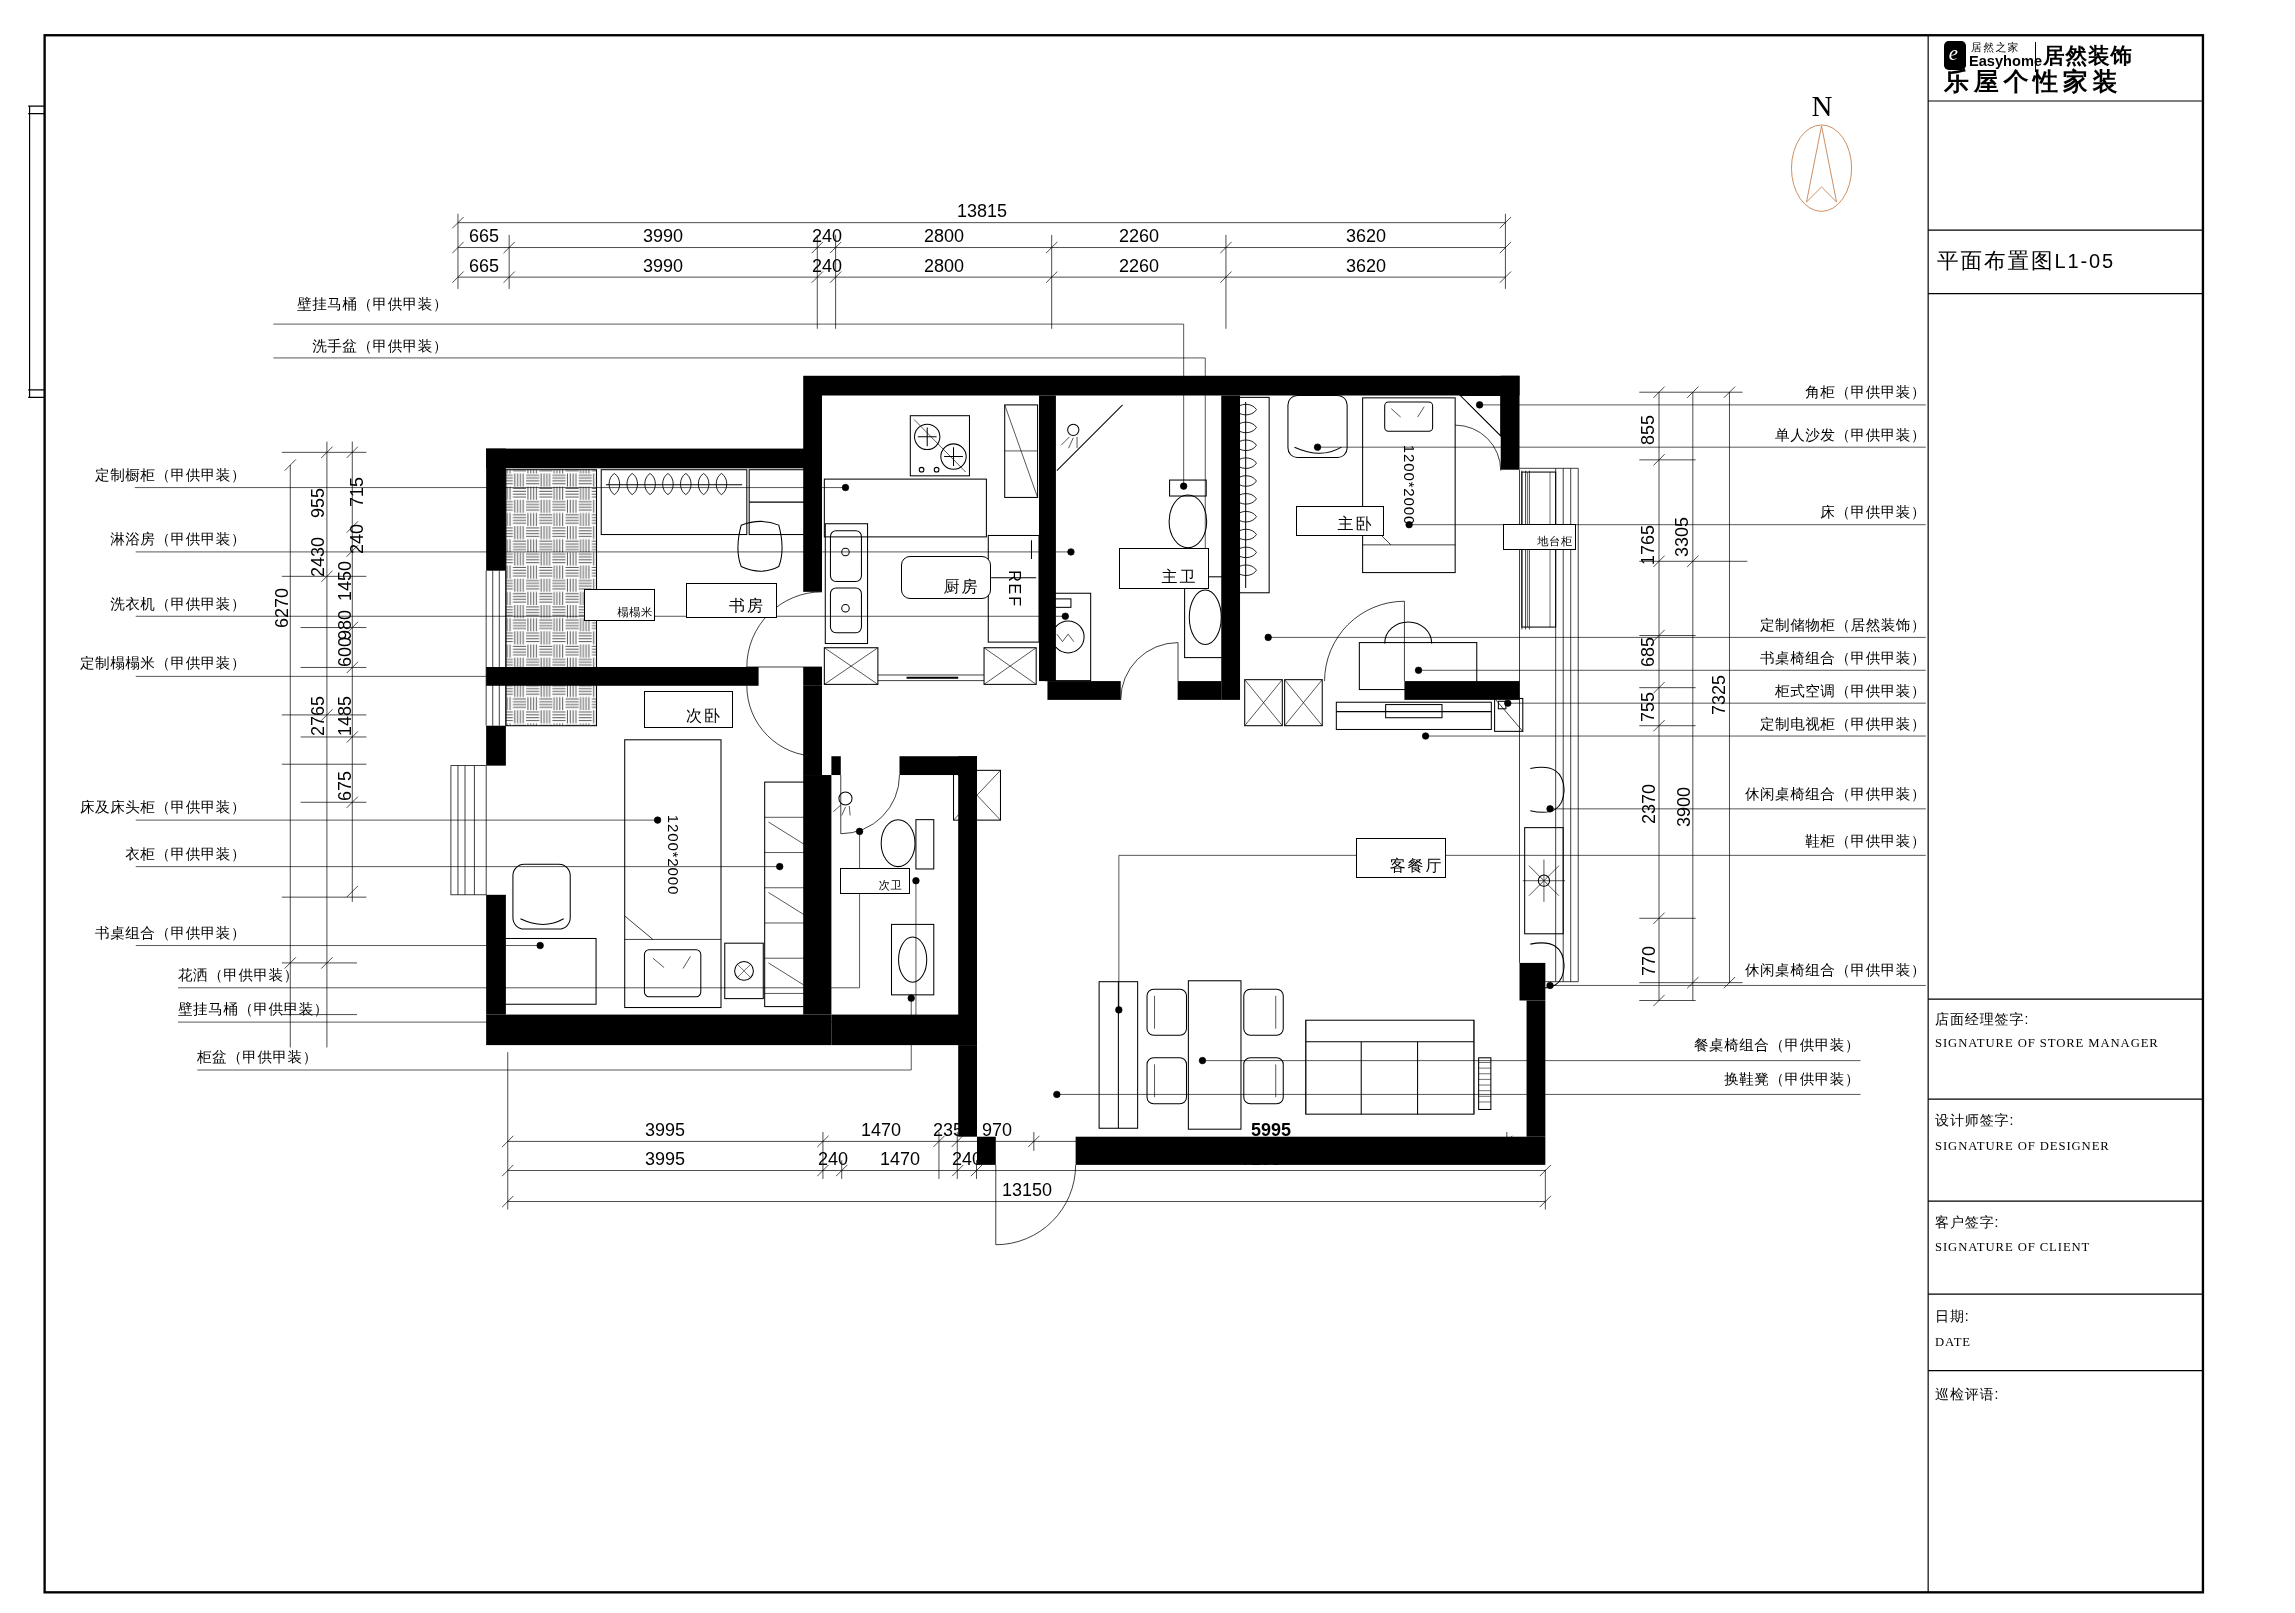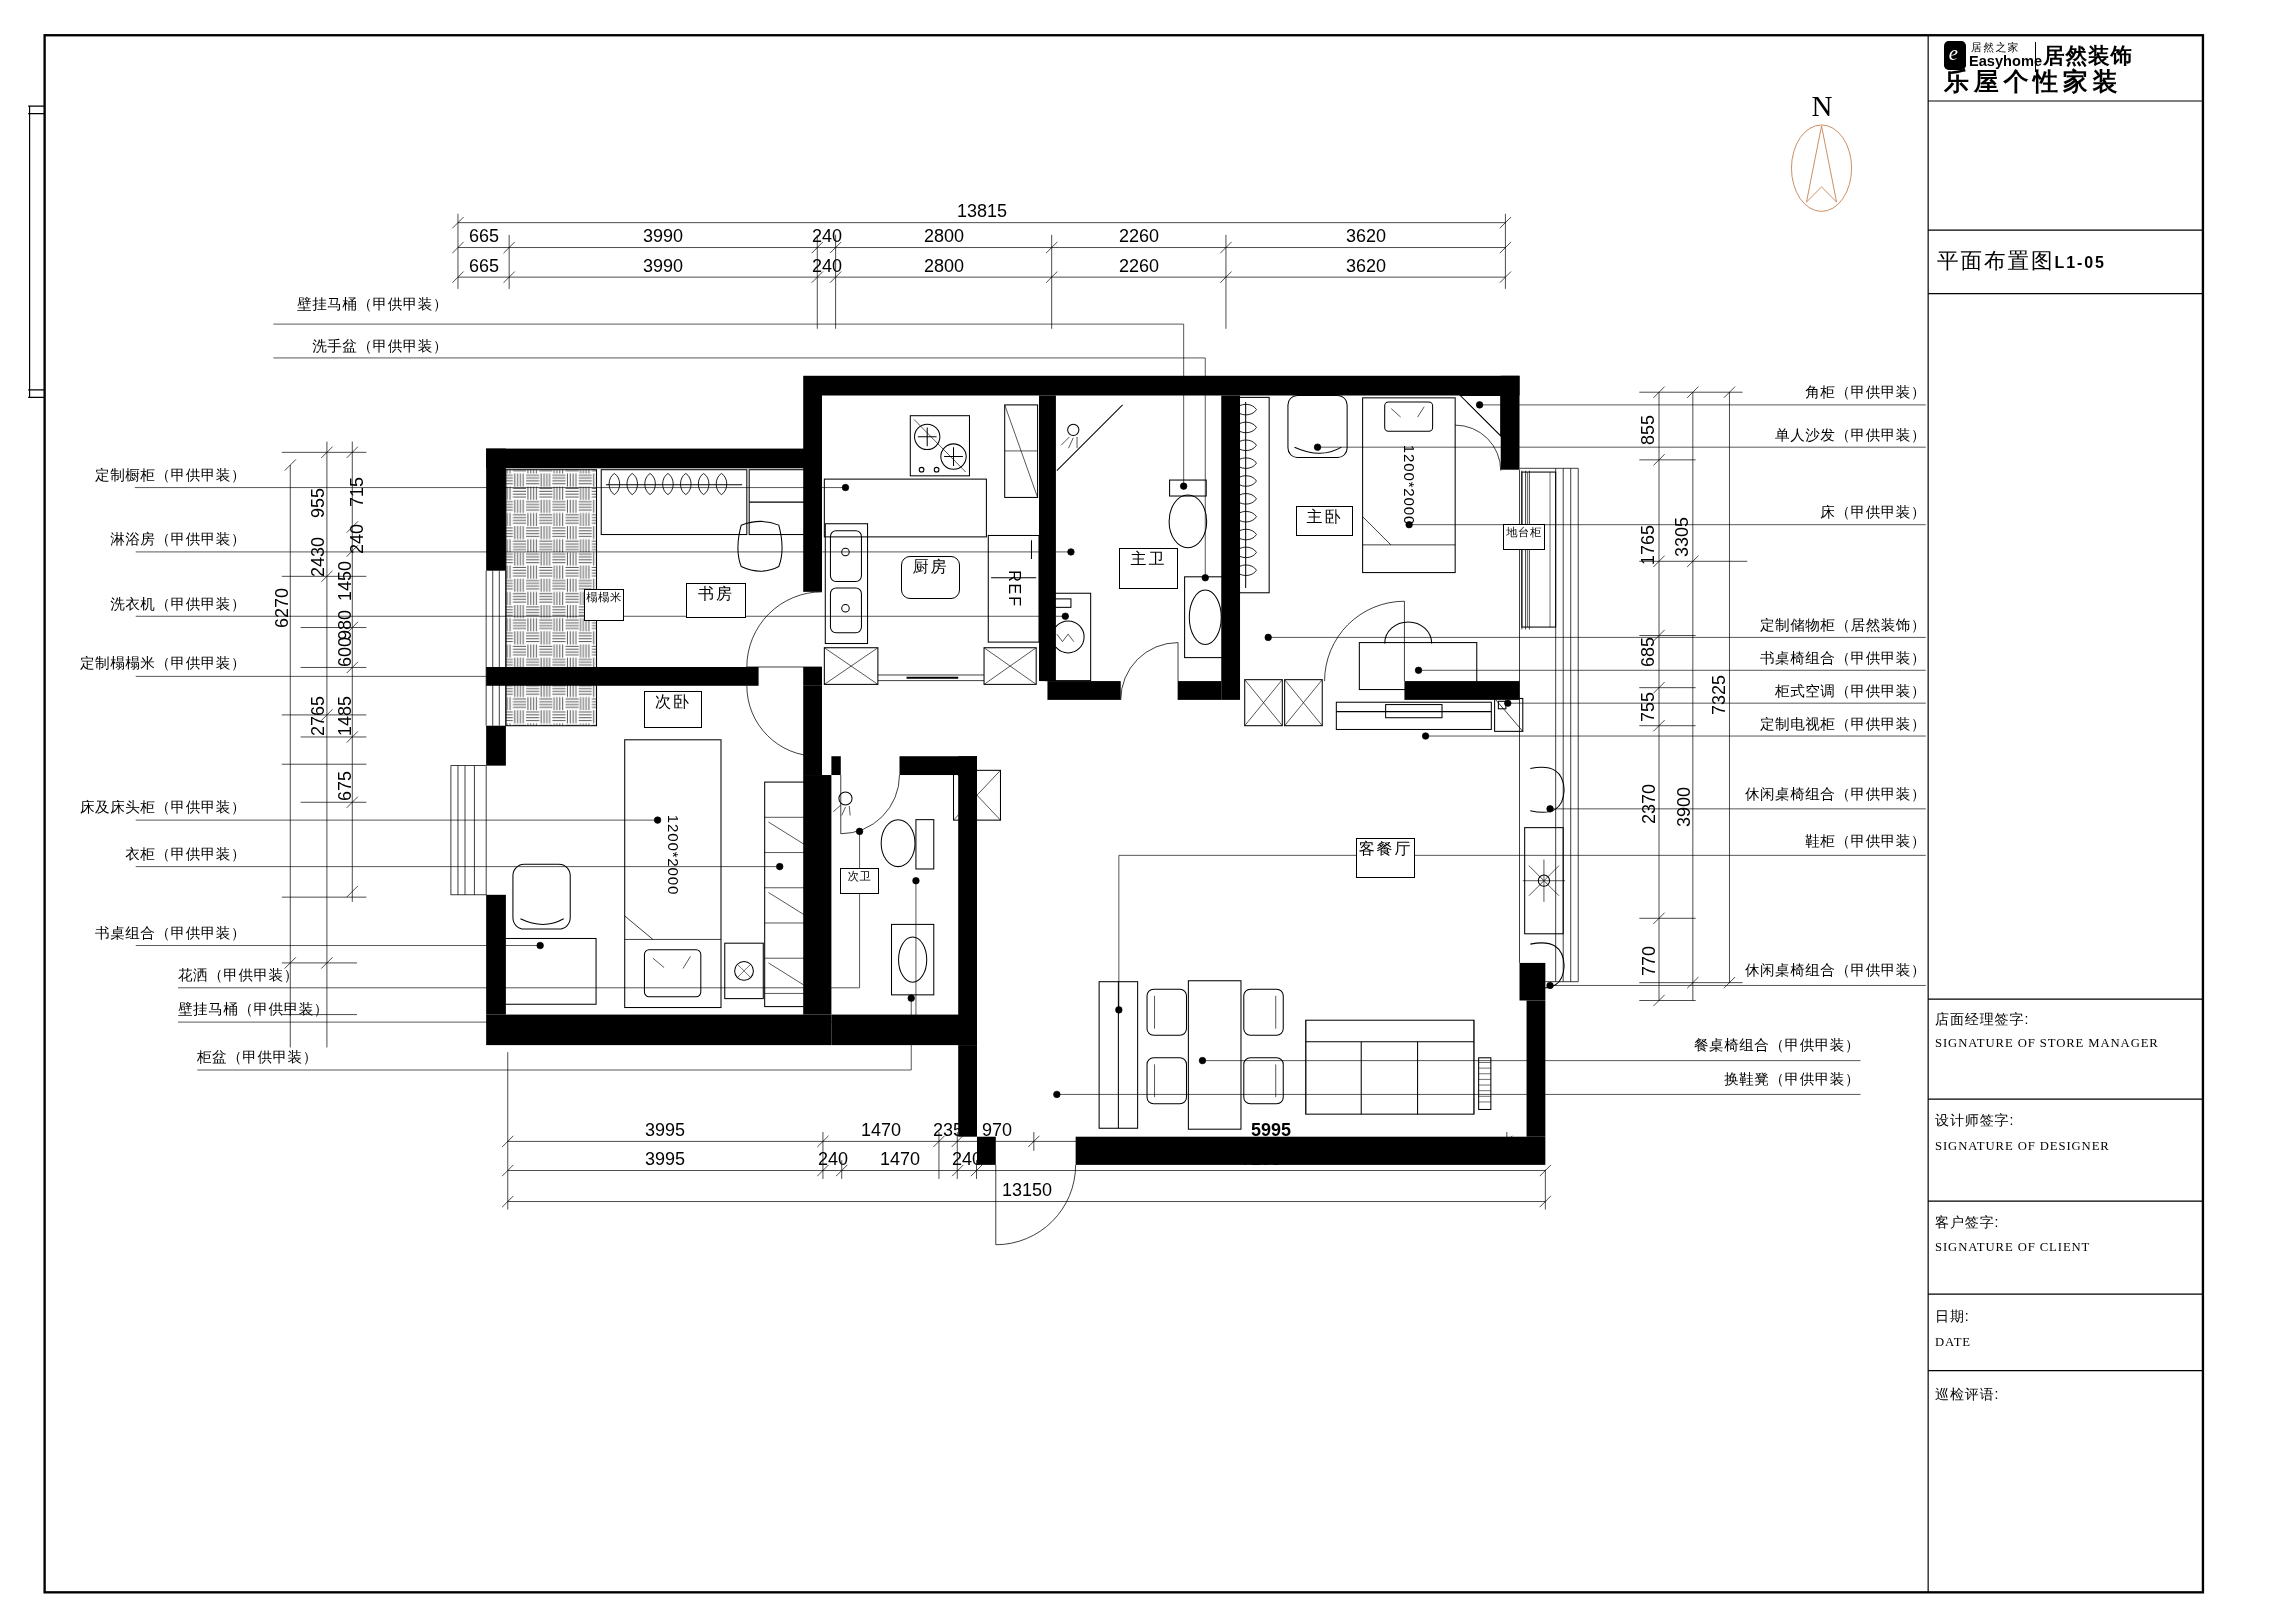--- a/index.html
+++ b/index.html
@@ -8,21 +8,21 @@
   svg{position:absolute;left:0;top:0;}
   .t{position:absolute;white-space:nowrap;color:#000;line-height:1;}
   .c{transform:translate(-50%,-50%);}
   .cv{transform:translate(-50%,-50%) rotate(-90deg);}
   .cv90{transform:translate(-50%,-50%) rotate(90deg);}
   .ry{transform:translateY(-50%);text-align:right;}
   .ly{transform:translateY(-50%);}
   .dim{font-size:18px;}
   .callout{font-size:14.6px;letter-spacing:0.5px;}
   .room{position:absolute;border:0.9px solid #000;background:#fff;display:flex;
-        align-items:flex-start;justify-content:center;font-size:16px;letter-spacing:1.9px;}
+        align-items:flex-end;justify-content:center;font-size:16px;letter-spacing:1.9px;padding-left:31px;}
   .small{font-size:11.3px;letter-spacing:0.5px;}
   .tb{font-size:14px;letter-spacing:0.9px;}
   .tbe{font-size:12.7px;font-family:"Liberation Serif",serif;letter-spacing:0.9px;}
   .bedsize{font-size:15px;letter-spacing:0.9px;}
 </style>
 </head>
 <body>
 
 <div id="stage">
 
@@ -329,21 +329,21 @@
 
 <div class="t" style="left:1944px;top:41px;width:21.6px;height:29px;background:#000;border-radius:4.7px;">
   <span style="position:absolute;left:4.7px;top:1.9px;color:#fff;font-size:20.7px;font-style:italic;font-family:'Liberation Serif',serif;">e</span>
 </div>
 <div class="t" style="left:1971px;top:42px;font-size:10.8px;letter-spacing:1.4px;">居然之家</div>
 <div class="t" style="left:1969px;top:54px;font-size:14.6px;font-weight:bold;">Easyhome</div>
 <div class="t" style="left:2035px;top:42px;width:1.4px;height:30px;background:#000;"></div>
 <div class="t" style="left:2043px;top:45px;font-size:21.6px;font-weight:bold;letter-spacing:0.9px;">居然装饰</div>
 <div class="t" style="left:1944px;top:69px;font-size:25px;font-weight:bold;letter-spacing:4.7px;">乐屋个性家装</div>
 
-<div class="t" style="left:1937px;top:250px;font-size:21.6px;letter-spacing:1.9px;"><span>平面布置图</span><span style="font-size:16px;font-weight:bold;">L1-05</span></div>
+<div class="t" style="left:1937px;top:250px;font-size:21.6px;letter-spacing:1.9px;"><span>平面布置图</span><span style="font-size:20px;">L1-05</span></div>
 
 <div class="t tb" style="left:1935px;top:1012px;">店面经理签字:</div>
 <div class="t tbe" style="left:1935px;top:1037px;">SIGNATURE OF STORE MANAGER</div>
 <div class="t tb" style="left:1935px;top:1113px;">设计师签字:</div>
 <div class="t tbe" style="left:1935px;top:1140px;">SIGNATURE OF DESIGNER</div>
 <div class="t tb" style="left:1935px;top:1215px;">客户签字:</div>
 <div class="t tbe" style="left:1935px;top:1241px;">SIGNATURE OF CLIENT</div>
 <div class="t tb" style="left:1935px;top:1309px;">日期:</div>
 <div class="t tbe" style="left:1935px;top:1336px;">DATE</div>
 <div class="t tb" style="left:1935px;top:1387px;">巡检评语:</div>

